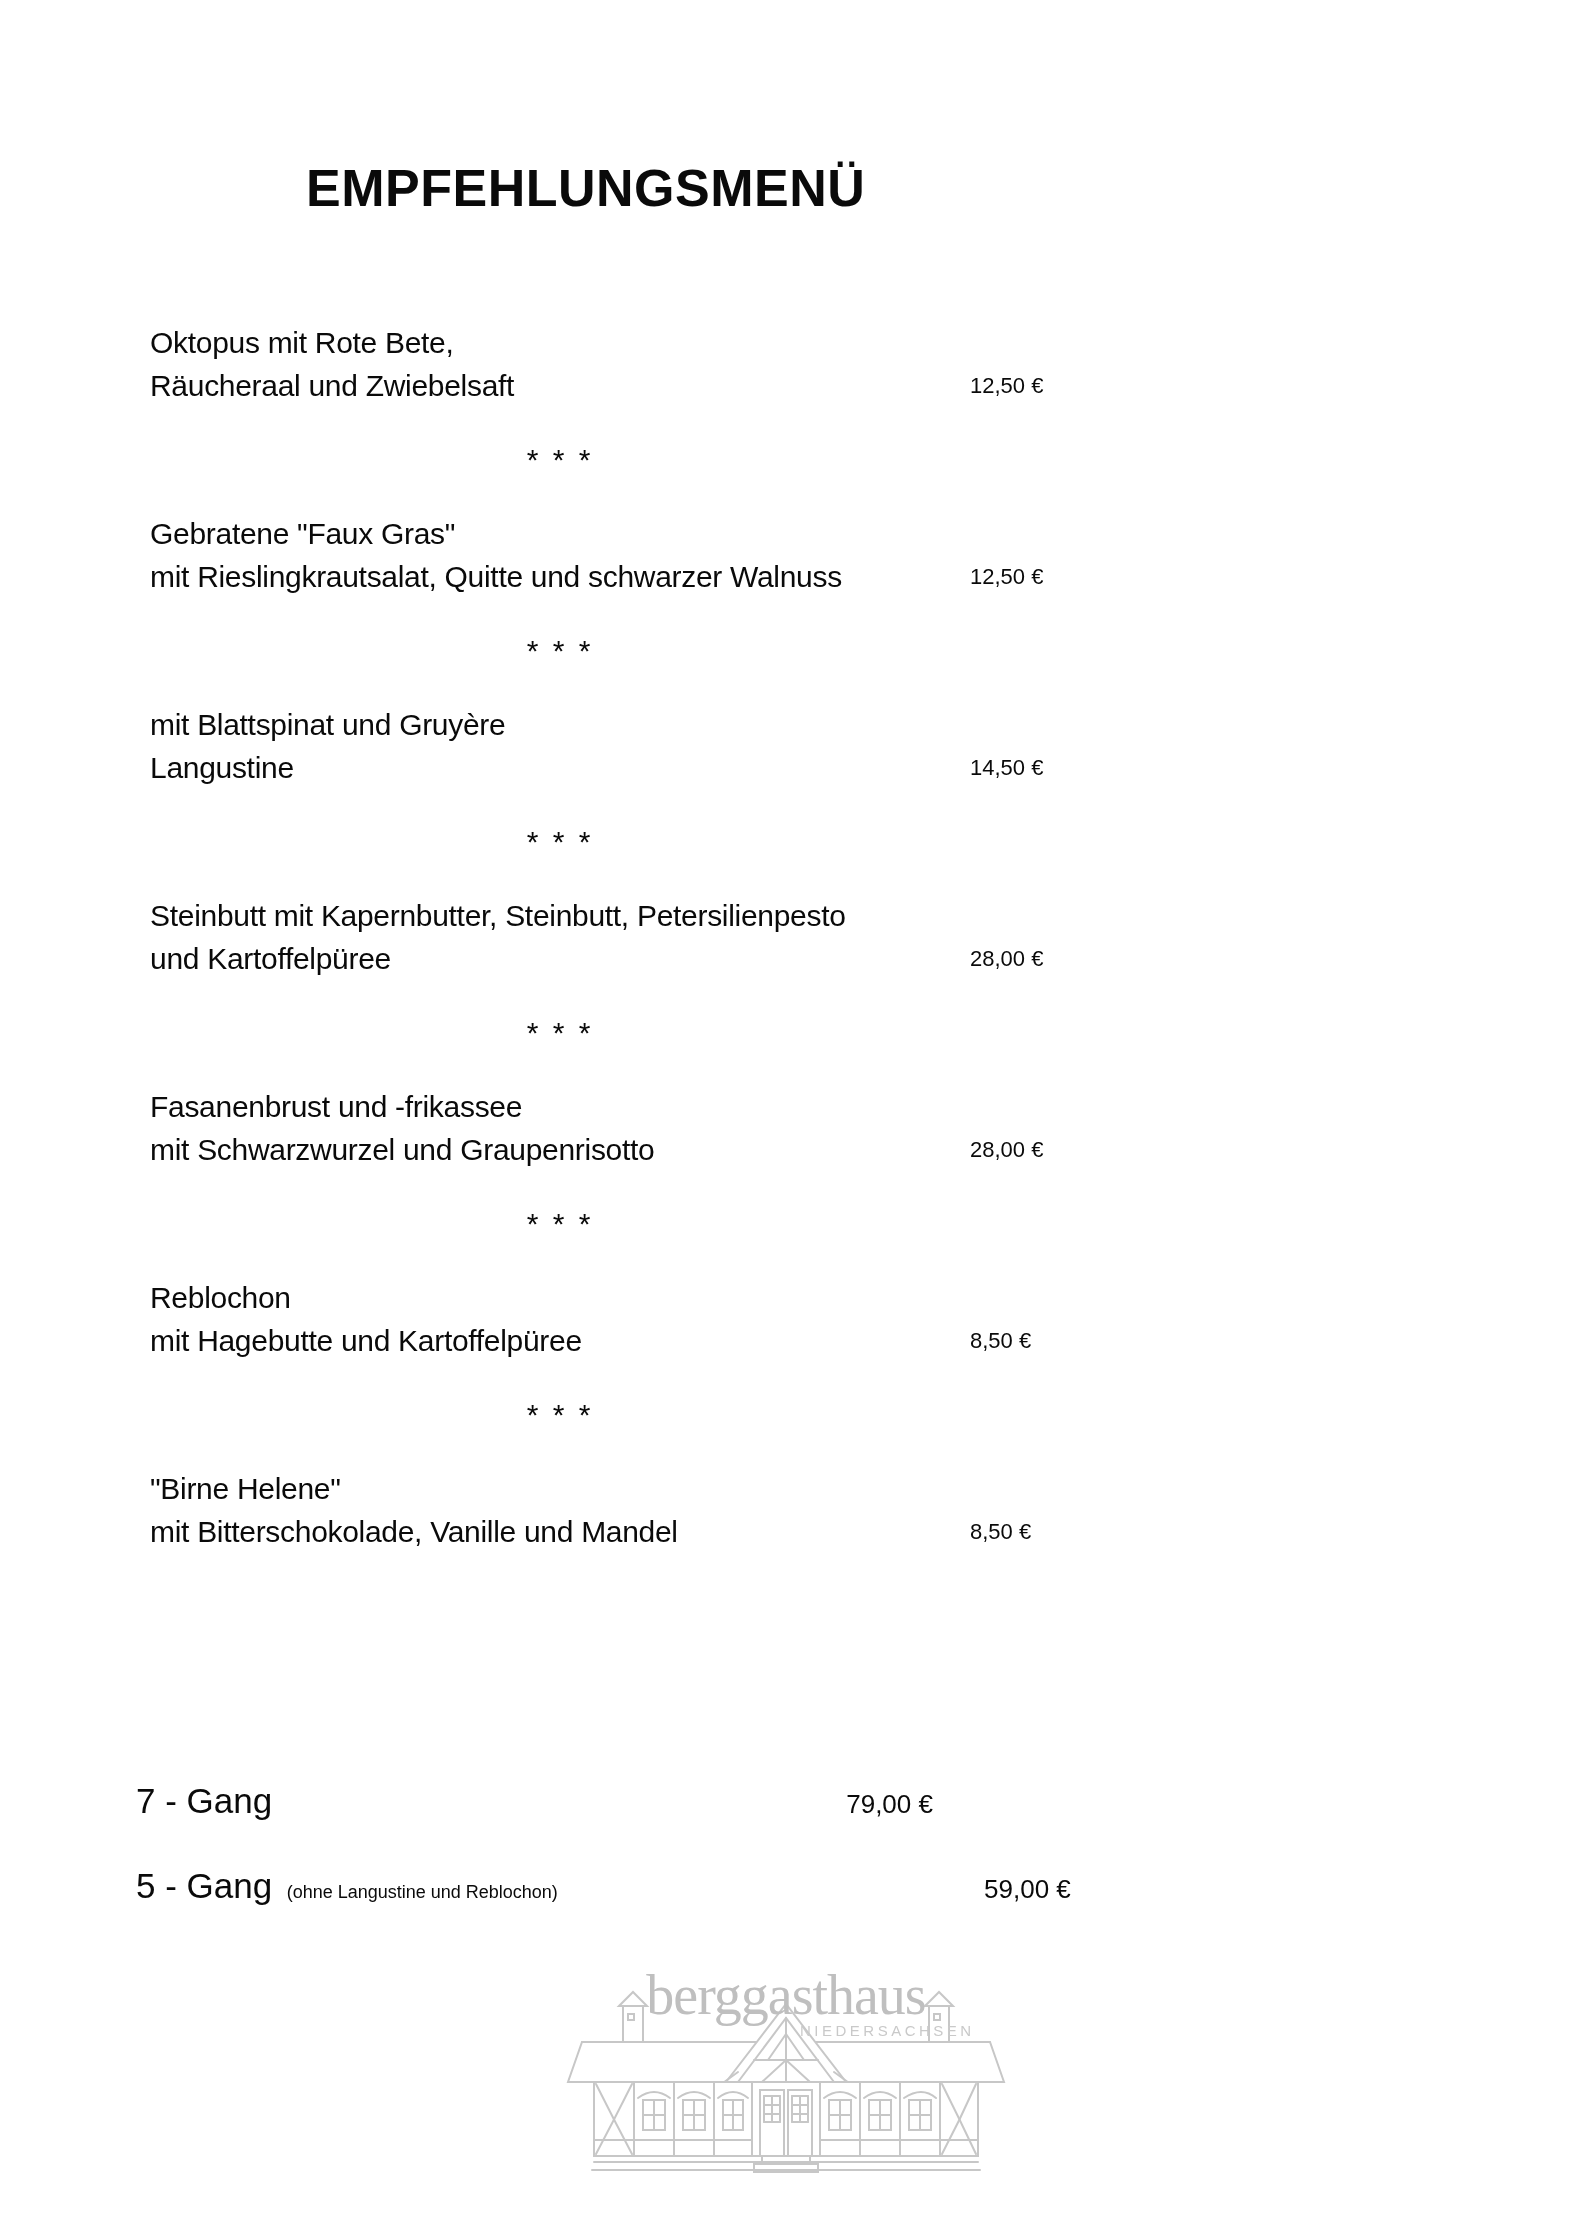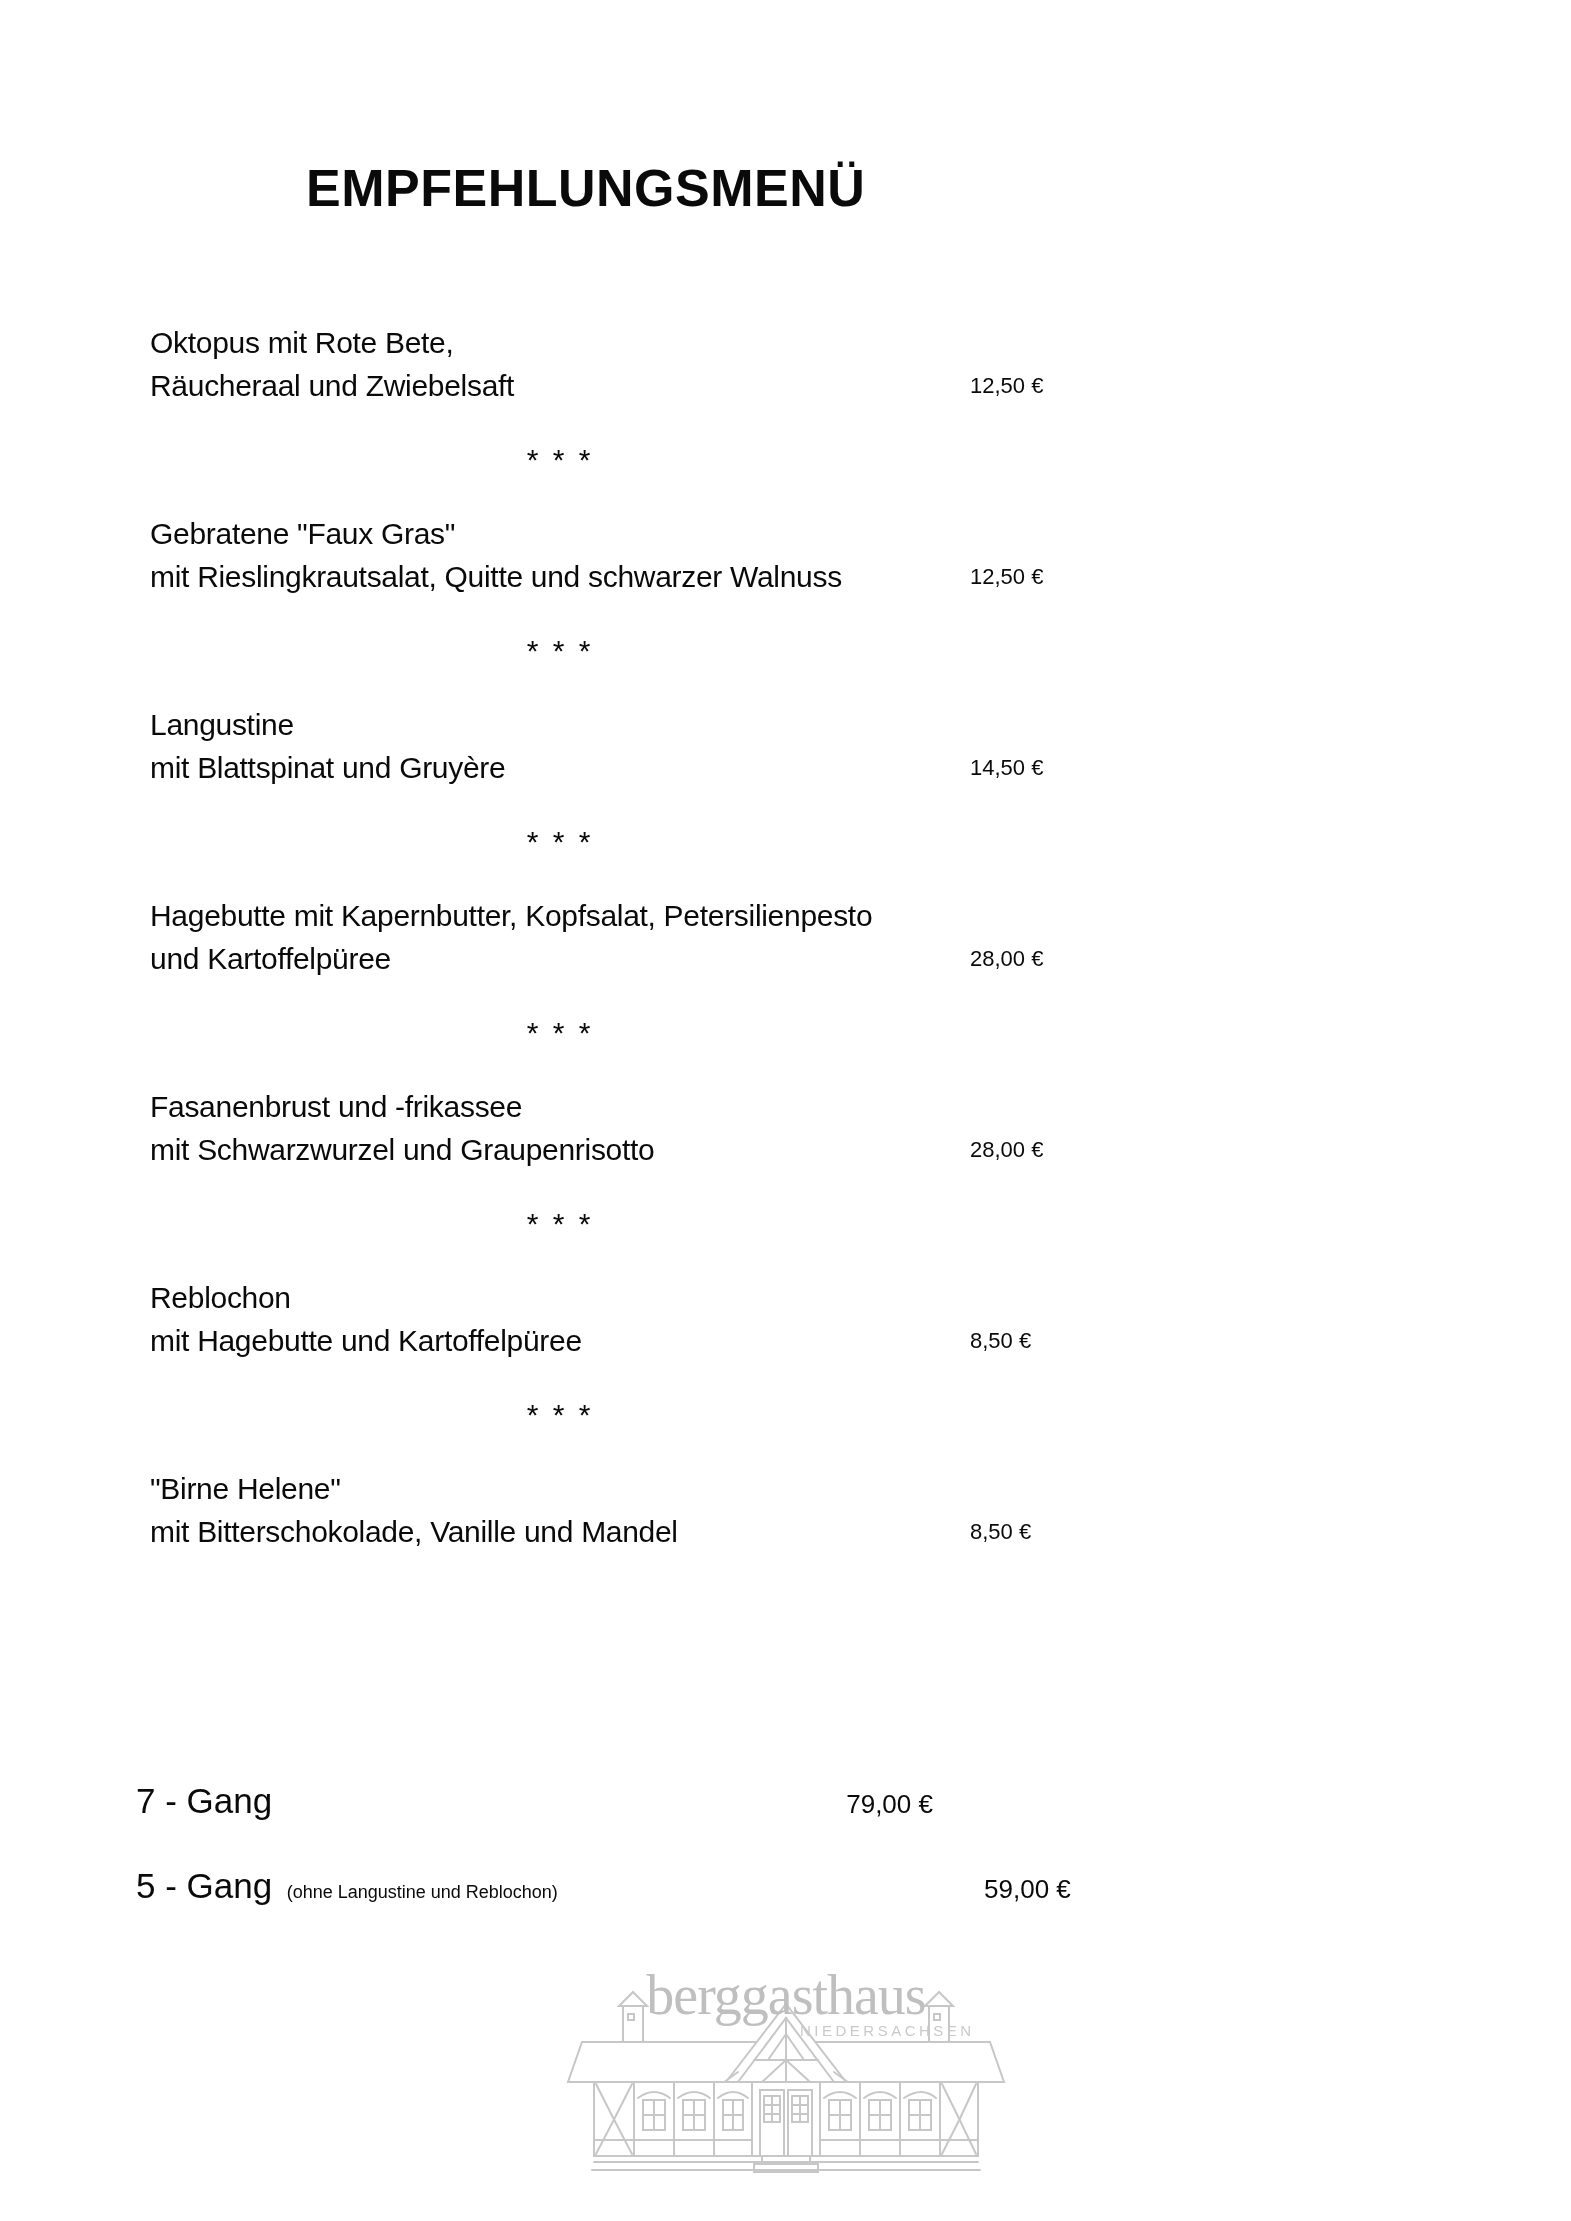--- a/index.html
+++ b/index.html
@@ -111,32 +111,32 @@
       <div>mit Rieslingkrautsalat, Quitte und schwarzer Walnuss</div>
     </div>
     <div class="price">12,50 €</div>
   </div>
   <div class="sep-row">
     <div class="sep">* * *</div>
   </div>
 
   <div class="row">
     <div class="dish">
+      <div>mit Blattspinat und Gruyère</div>
       <div>Langustine</div>
-      <div>mit Blattspinat und Gruyère</div>
     </div>
     <div class="price">14,50 €</div>
   </div>
   <div class="sep-row">
     <div class="sep">* * *</div>
   </div>
 
   <div class="row">
     <div class="dish">
-      <div>Hagebutte mit Kapernbutter, Kopfsalat, Petersilienpesto</div>
+      <div>Steinbutt mit Kapernbutter, Steinbutt, Petersilienpesto</div>
       <div>und Kartoffelpüree</div>
     </div>
     <div class="price">28,00 €</div>
   </div>
   <div class="sep-row">
     <div class="sep">* * *</div>
   </div>
 
   <div class="row">
     <div class="dish">

